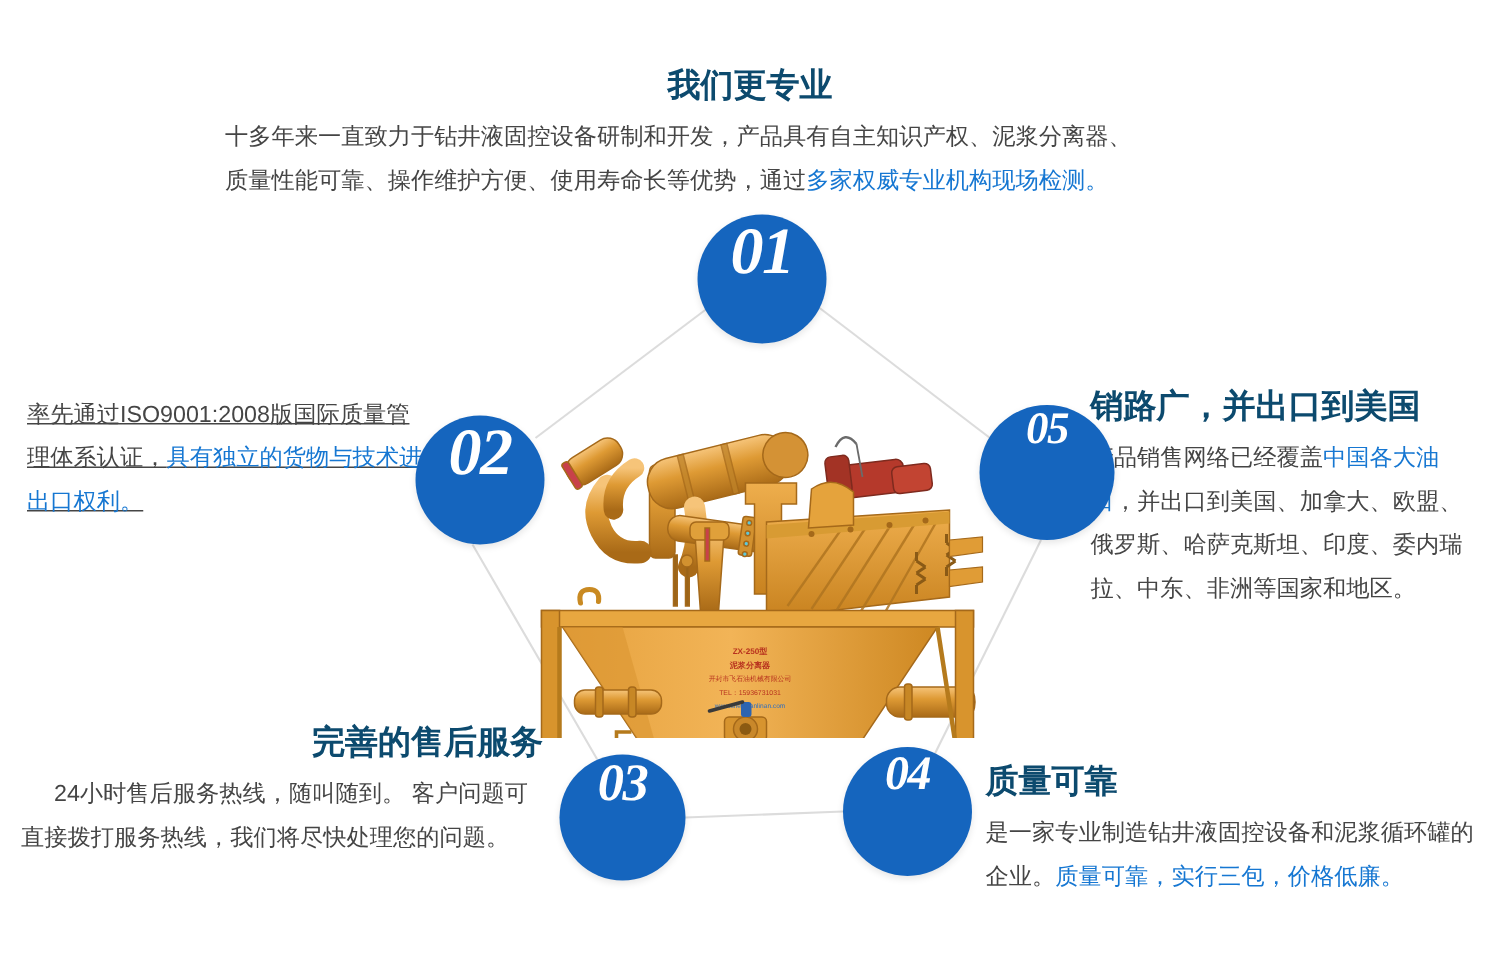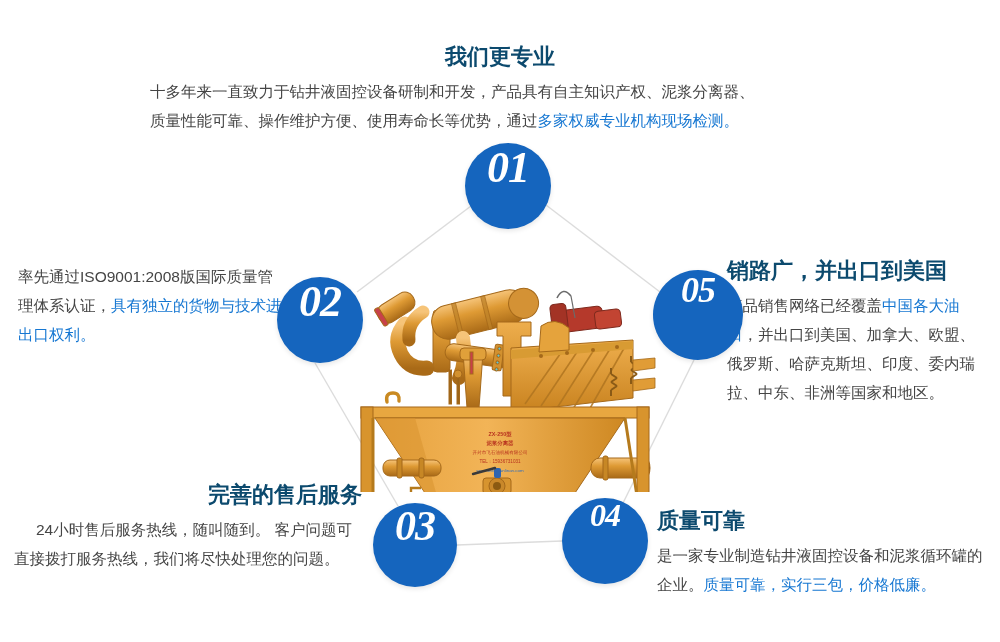--- a/index.html
+++ b/index.html
@@ -39,22 +39,22 @@
     font-style: italic;
     font-weight: bold;
     letter-spacing: -1px;
     box-shadow: 0 2px 5px rgba(0,0,0,0.10);
     user-select: none;
   }
   .badge span { display: block; transform: translateY(-1px); }
 
   #badge-01 { left: 465px; top: 143px; width: 86px; height: 86px; font-size: 44px; }
   #badge-02 { left: 277px; top: 277px; width: 86px; height: 86px; font-size: 44px; }
-  #badge-05 { left: 653px; top: 270px; width: 90px; height: 90px; font-size: 36px; }
-  #badge-03 { left: 373px; top: 503px; width: 84px; height: 84px; font-size: 42px; }
+  #badge-05 { left: 653px; top: 270px; width: 90px; height: 90px; font-size: 30px; }
+  #badge-03 { left: 373px; top: 503px; width: 84px; height: 84px; font-size: 35px; }
   #badge-04 { left: 562px; top: 498px; width: 86px; height: 86px; font-size: 32px; }
 
   
   .block { position: absolute; }
   .blk-title {
     color: #0c4a6e;
     font-size: 22px;
     font-weight: bold;
     line-height: 1.2;
     margin: 0 0 7px 0;
@@ -68,21 +68,21 @@
   }
   .hl { color: #1677D2; }
 
   
   #block-01 { left: 150px; top: 44px; width: 700px; text-align: center; }
   #block-01 .blk-body { text-align: left; }
 
   
   #block-02 { left: 18px; top: 262px; width: 268px; text-align: right; }
   #block-02 .blk-title { text-align: right; }
-  #block-02 .blk-body { text-align: left; }
+  #block-02 .blk-body { text-align: left; text-decoration: underline; }
 
   
   #block-05 { left: 727px; top: 258px; width: 262px; text-align: left; }
 
   
   #block-03 { left: 14px; top: 482px; width: 348px; text-align: right; }
   #block-03 .blk-body { text-align: left; text-indent: 22px; }
 
   
   #block-04 { left: 657px; top: 508px; width: 336px; text-align: left; }

